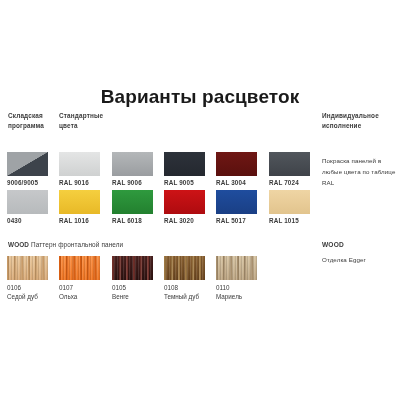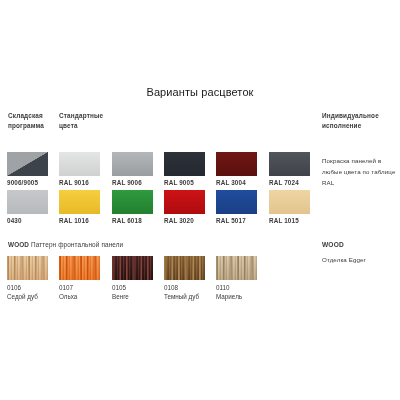--- a/index.html
+++ b/index.html
@@ -23,22 +23,22 @@
     height: 400px;
   }
 
   
   .title {
     position: absolute;
     left: 0;
     top: 86px;
     width: 400px;
     text-align: center;
-    font-size: 11px;
-    font-weight: 400;
+    font-size: 19px;
+    font-weight: 700;
     letter-spacing: 0.1px;
     color: #1a1a1a;
   }
 
   
   .col-head {
     position: absolute;
     font-size: 6.4px;
     font-weight: bold;
     line-height: 9.5px;

